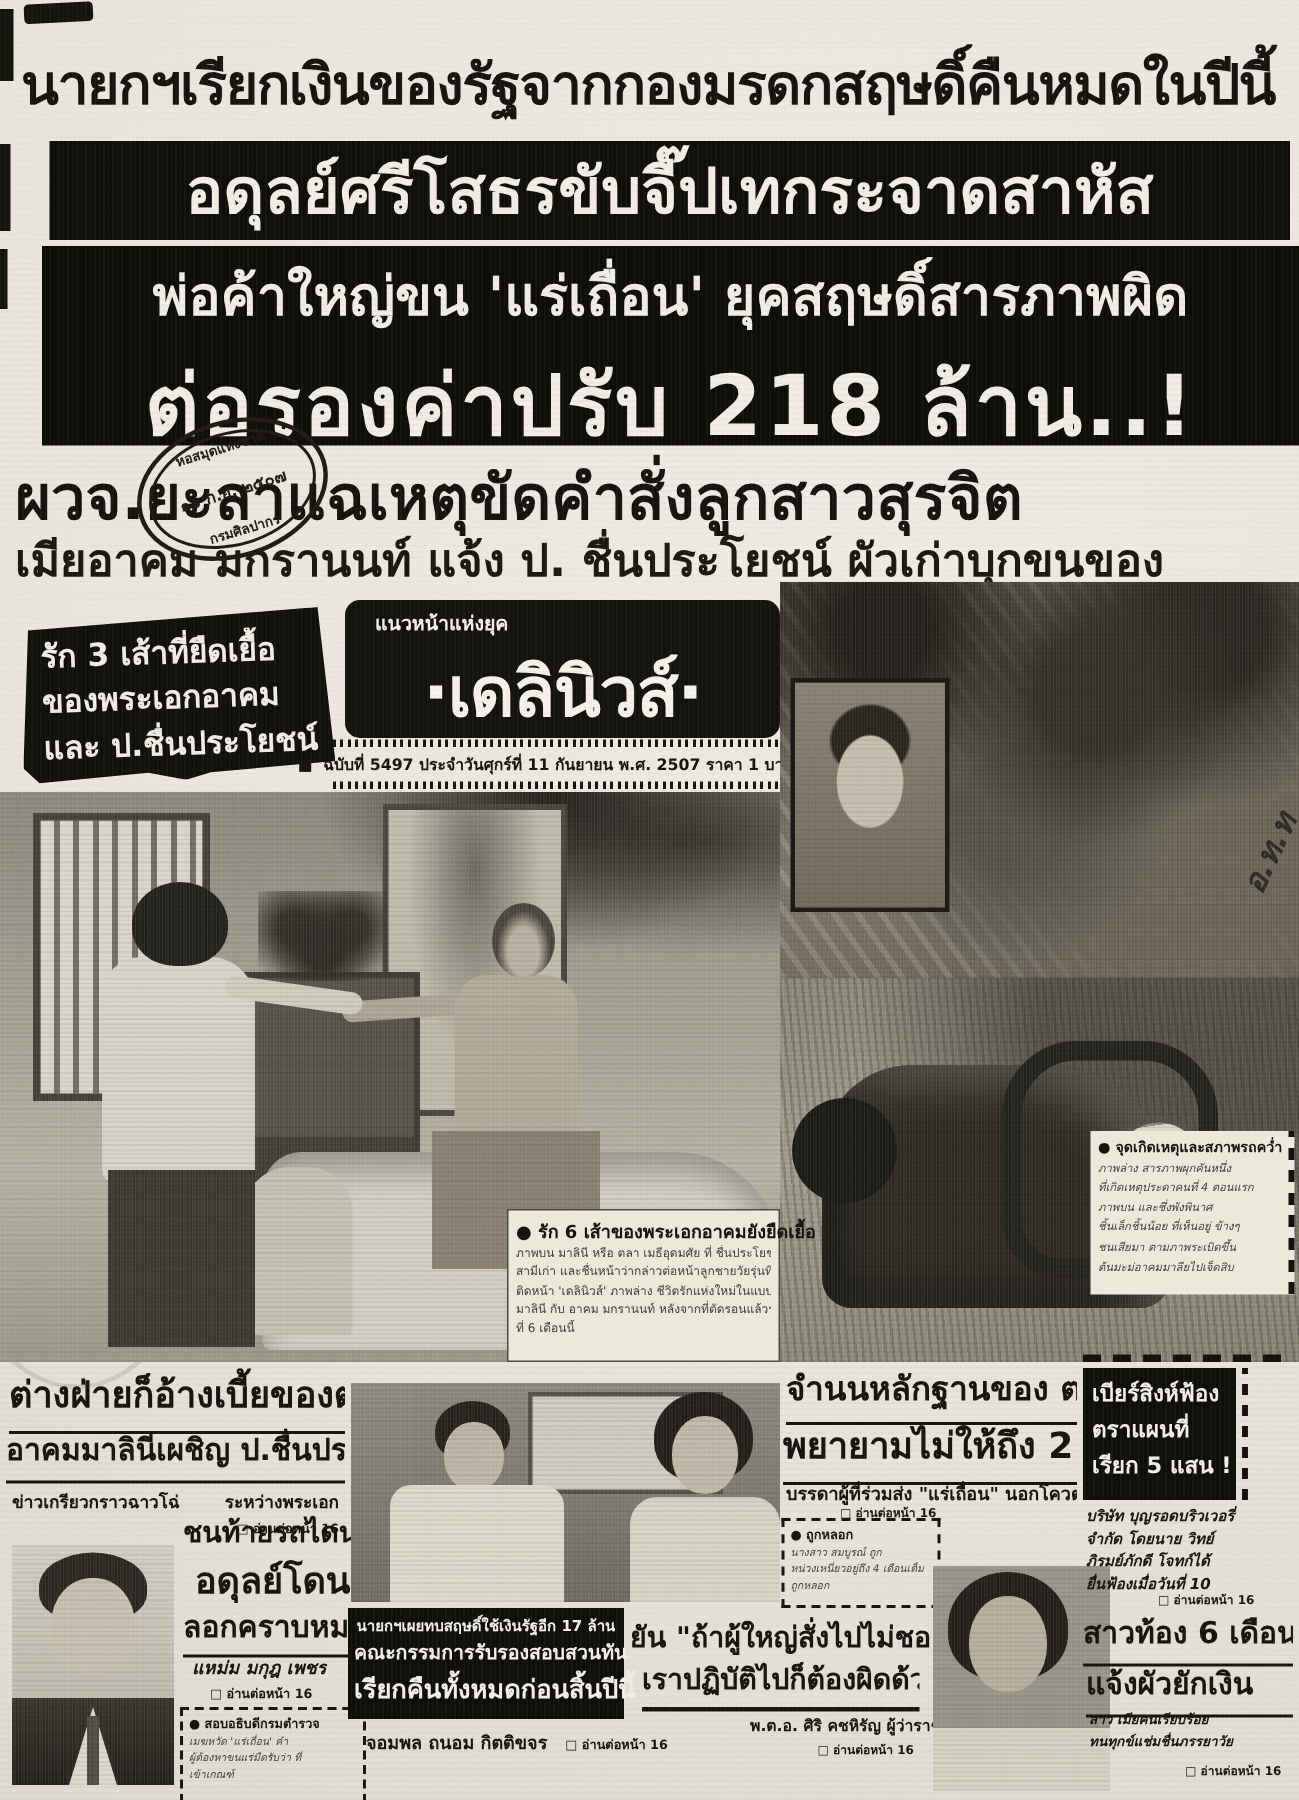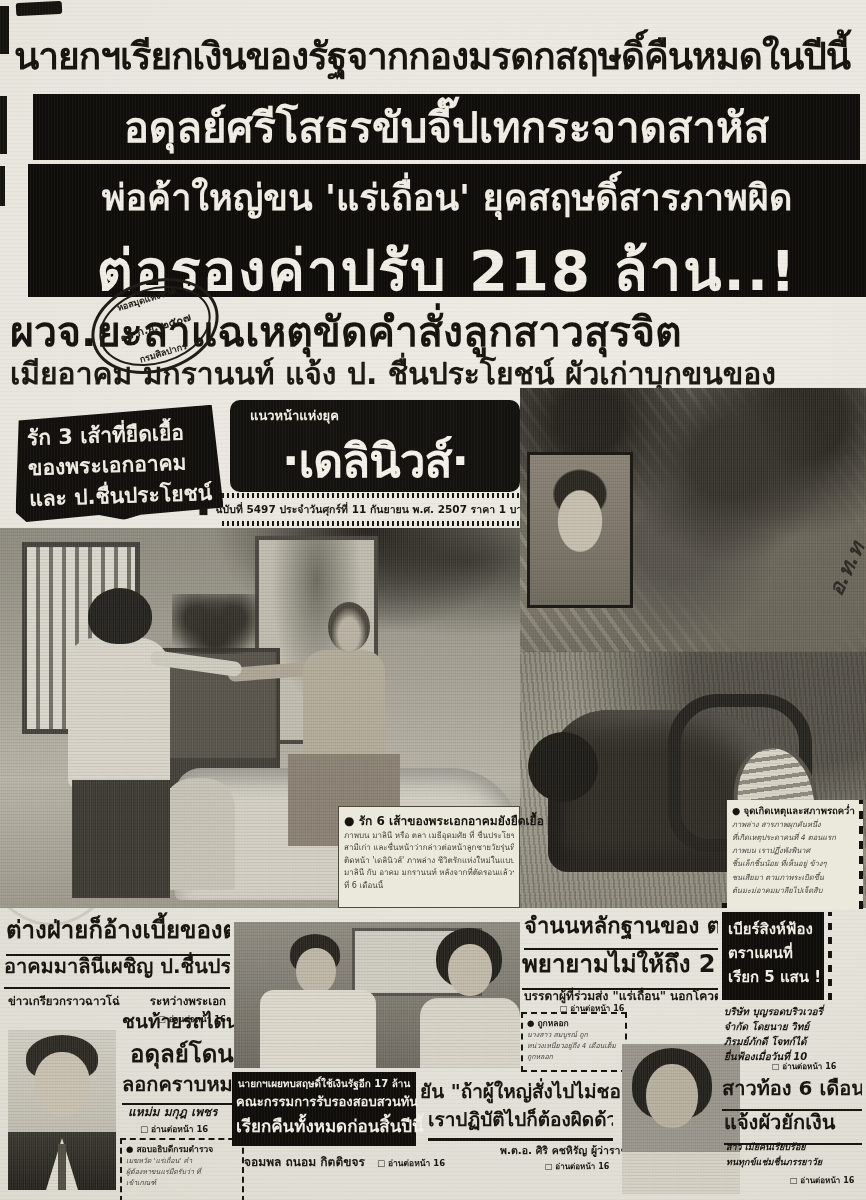--- a/index.html
+++ b/index.html
@@ -98,21 +98,21 @@
   .pc-cab{left:148px;top:42px;width:118px;height:132px;border:13px solid #24221c;border-radius:50px 50px 40px 40px;}
   .pc-grille{left:214px;top:92px;width:76px;height:108px;border:4px solid #55514a;border-radius:50%;transform:rotate(-8deg);
     background:repeating-linear-gradient(0deg,#d8d4c6 0 6px,#8e897b 6px 10px);}
   .pc-wheel{left:8px;top:80px;width:70px;height:70px;background:#1c1a15;border-radius:50%;}
 
   
   .cap{background:#ebe8dc;box-sizing:border-box;z-index:4;}
   #caption-main{left:338px;top:806px;width:182px;height:102px;border:1px solid #504c42;padding:4px 5px;}
   .capA-h{font-size:12px;font-weight:800;text-align:center;white-space:nowrap;}
   .cap-line{font-size:8px;line-height:1.55;color:#403c32;white-space:nowrap;overflow:hidden;}
-  #caption-wreck{left:727px;top:800px;width:136px;height:109px;padding:3px 10px 3px 5px;}
+  #caption-wreck{left:727px;top:754px;width:136px;height:109px;padding:3px 10px 3px 5px;}
   .capC-h{font-size:9.5px;font-weight:800;white-space:nowrap;}
   .capC-line{font-size:7.5px;font-style:italic;line-height:1.75;color:#45413a;white-space:nowrap;overflow:hidden;}
   .vdash{position:absolute;right:0;top:0;width:4px;height:100%;
     background:repeating-linear-gradient(0deg,#15120d 0 8px,transparent 8px 15px);}
   #margin-note{left:818px;top:552px;font-size:21px;font-weight:600;font-style:italic;transform:rotate(-65deg);color:#2e2b26;}
 
   
   .h-rule{border-bottom:2px solid #17140f;padding-bottom:5px;}
   #c1-h1{left:6px;top:910px;width:224px;font-size:24px;font-weight:800;}
   #c1-h2{left:4px;top:950px;width:226px;font-size:20px;font-weight:700;}
@@ -275,21 +275,21 @@
   </div>
 
   <div class="abs cap" id="caption-wreck">
     <div class="vdash"></div>
     <div class="capC-h">
       <span>●</span>
       <span>จุดเกิดเหตุและสภาพรถคว่ำ</span>
     </div>
     <div class="capC-line">ภาพล่าง สารภาพผุกคันหนึ่ง</div>
     <div class="capC-line">ที่เกิดเหตุประดาคนที่ 4 ตอนแรก</div>
-    <div class="capC-line">ภาพบน เราปฏึ่งพังพินาศ</div>
+    <div class="capC-line">ภาพบน และชึ่งพังพินาศ</div>
     <div class="capC-line">ชิ้นเล็กชิ้นน้อย ที่เห็นอยู่ ข้างๆ</div>
     <div class="capC-line">ชนเสียมา ตามภาพระเบิดขึ้น</div>
     <div class="capC-line">ต้นมะม่อาคมมาลียไปเจ็ดสิบ</div>
   </div>
 
   <div class="abs nw h-rule" id="c1-h1">ต่างฝ่ายก็อ้างเบี้ยของตน</div>
   <div class="abs nw h-rule" id="c1-h2">อาคมมาลินีเผชิญ ป.ชื่นประโยชน์</div>
   <div class="abs" id="c1-kick">
     <span>ข่าวเกรียวกราวฉาวโฉ่</span>
     <span>ระหว่างพระเอก</span>

